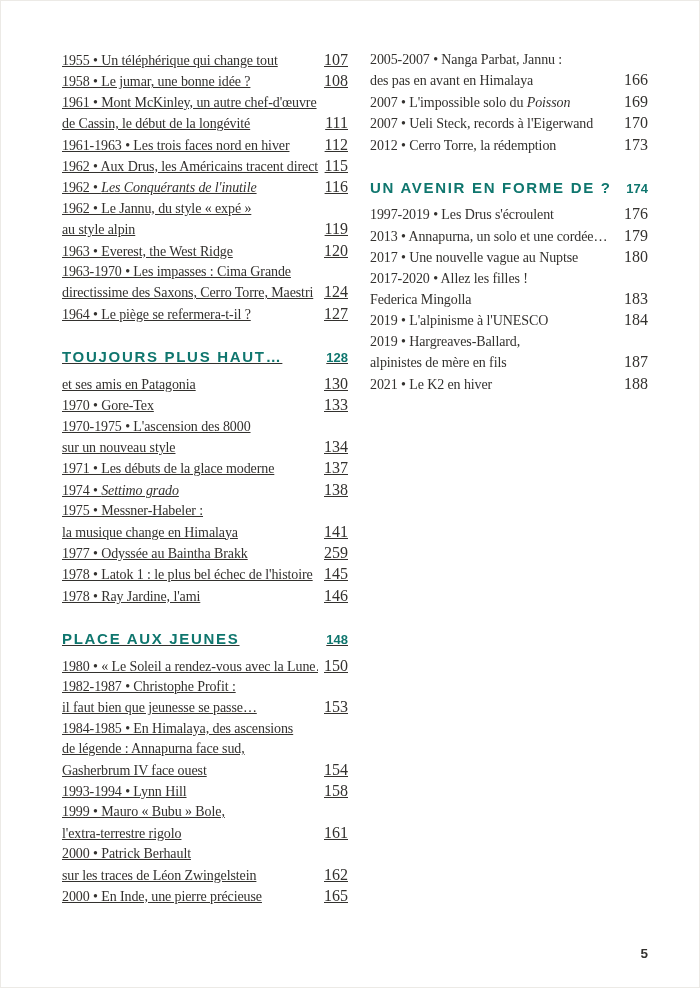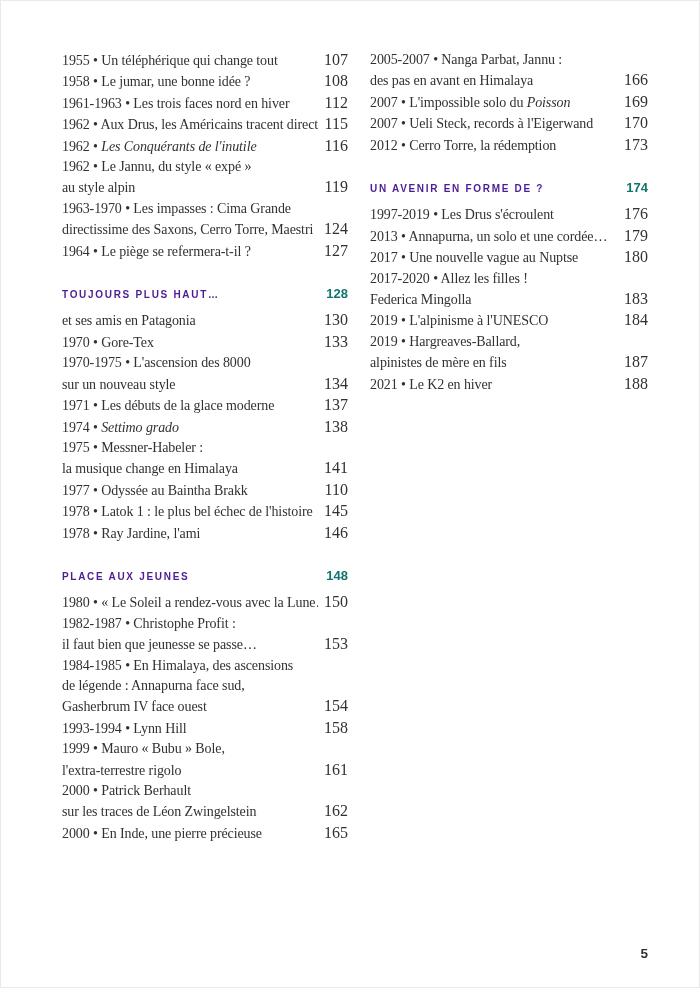--- a/index.html
+++ b/index.html
@@ -12,31 +12,31 @@
     overflow: hidden;
   }
   .sheet {
     width: 100%; height: 100%;
     box-shadow: inset 0 0 0 1px #eceae6;
     position: relative;
   }
   .toc { padding: 50px 52px 0 62px; }
   .columns { display: flex; gap: 22px; }
   .toc-column { flex: 0 0 auto; }
-  .toc-column.col-left  { width: 286px; }
+  .toc-column.col-left  { width: 286px; text-decoration: underline; }
   .toc-column.col-right { width: 278px; }
   .toc-group.has-heading { margin-top: 22px; }
   .heading-row {
     display: flex; justify-content: space-between; align-items: baseline;
     line-height: 20.4px; margin-bottom: 5px;
   }
   .heading-label {
     font-family: "Liberation Sans", "DejaVu Sans", sans-serif;
-    font-weight: 700; font-size: 10px; letter-spacing: 1.7px;
-    color: #4c1d95; white-space: nowrap;
+    font-weight: 700; font-size: 15px; letter-spacing: 1.7px;
+    color: #0f766e; white-space: nowrap;
   }
   .heading-page {
     font-family: "Liberation Sans", "DejaVu Sans", sans-serif;
     font-weight: 700; font-size: 13px; color: #0f766e;
     flex: 0 0 auto; margin-left: 6px;
   }
   .entry-line {
     display: flex; justify-content: space-between; align-items: baseline;
     line-height: 20.4px;
   }
@@ -66,20 +66,29 @@
                 <span class="entry-page">107</span>
               </div>
             </div>
             <div class="toc-entry">
               <div class="entry-line entry-line-last">
                 <span class="entry-text"><span>1958 • Le jumar, une bonne idée ?</span></span>
                 <span class="entry-page">108</span>
               </div>
             </div>
             <div class="toc-entry">
+              <div class="entry-line">
+                <span class="entry-text"><span>1961 • Mont McKinley, un autre chef-d'œuvre</span></span>
+              </div>
+              <div class="entry-line entry-line-last">
+                <span class="entry-text"><span>de Cassin, le début de la longévité</span></span>
+                <span class="entry-page">111</span>
+              </div>
+            </div>
+            <div class="toc-entry">
               <div class="entry-line entry-line-last">
                 <span class="entry-text"><span>1961-1963 • Les trois faces nord en hiver</span></span>
                 <span class="entry-page">112</span>
               </div>
             </div>
             <div class="toc-entry">
               <div class="entry-line entry-line-last">
                 <span class="entry-text"><span>1962 • Aux Drus, les Américains tracent direct</span></span>
                 <span class="entry-page">115</span>
               </div>
@@ -90,20 +99,26 @@
                 <span class="entry-page">116</span>
               </div>
             </div>
             <div class="toc-entry">
               <div class="entry-line">
                 <span class="entry-text"><span>1962 • Le Jannu, du style « expé »</span></span>
               </div>
               <div class="entry-line entry-line-last">
                 <span class="entry-text"><span>au style alpin</span></span>
                 <span class="entry-page">119</span>
+              </div>
+            </div>
+            <div class="toc-entry">
+              <div class="entry-line entry-line-last">
+                <span class="entry-text"><span>1963 • Everest, the West Ridge</span></span>
+                <span class="entry-page">120</span>
               </div>
             </div>
             <div class="toc-entry">
               <div class="entry-line">
                 <span class="entry-text"><span>1963-1970 • Les impasses : Cima Grande</span></span>
               </div>
               <div class="entry-line entry-line-last">
                 <span class="entry-text"><span>directissime des Saxons, Cerro Torre, Maestri</span></span>
                 <span class="entry-page">124</span>
               </div>
@@ -158,21 +173,21 @@
                 <span class="entry-text"><span>1975 • Messner-Habeler :</span></span>
               </div>
               <div class="entry-line entry-line-last">
                 <span class="entry-text"><span>la musique change en Himalaya</span></span>
                 <span class="entry-page">141</span>
               </div>
             </div>
             <div class="toc-entry">
               <div class="entry-line entry-line-last">
                 <span class="entry-text"><span>1977 • Odyssée au Baintha Brakk</span></span>
-                <span class="entry-page">110</span>
+                <span class="entry-page">259</span>
               </div>
             </div>
             <div class="toc-entry">
               <div class="entry-line entry-line-last">
                 <span class="entry-text"><span>1978 • Latok 1 : le plus bel échec de l'histoire</span></span>
                 <span class="entry-page">145</span>
               </div>
             </div>
             <div class="toc-entry">
               <div class="entry-line entry-line-last">

